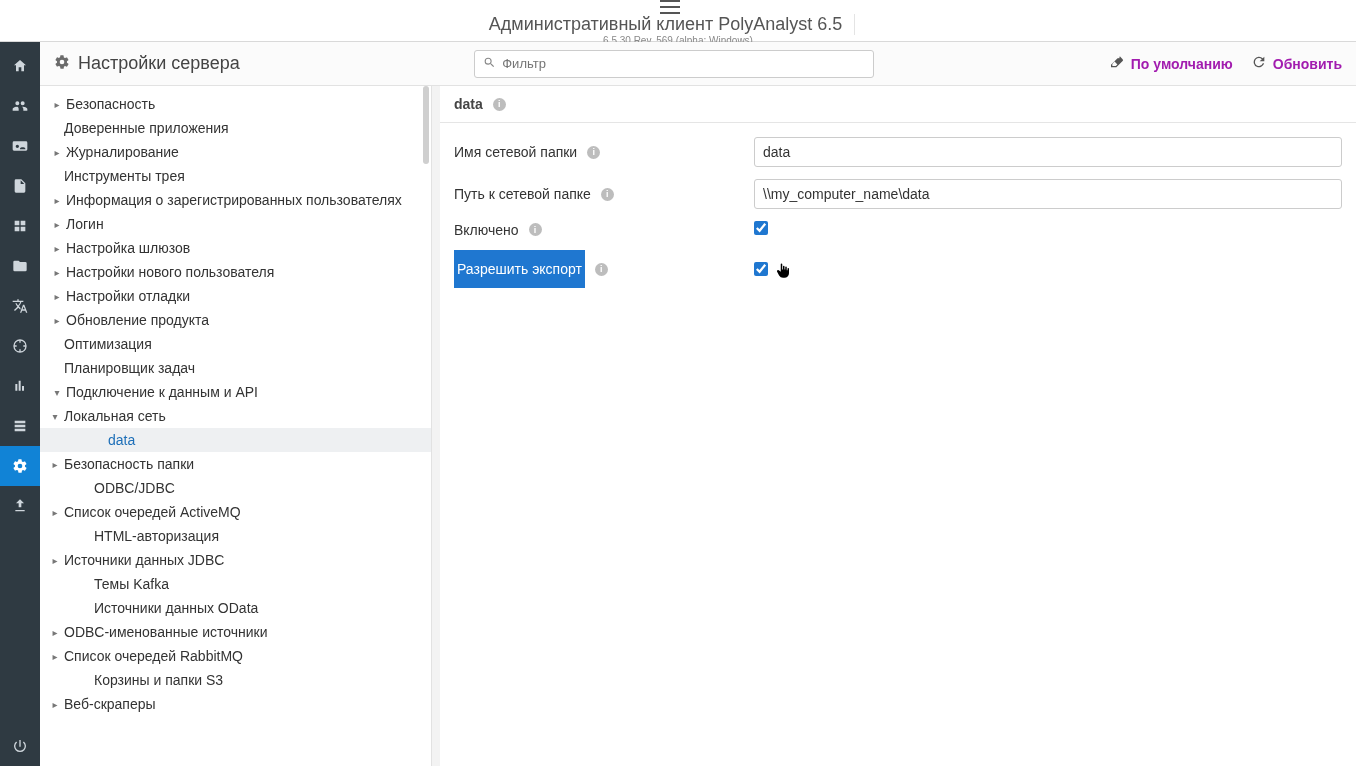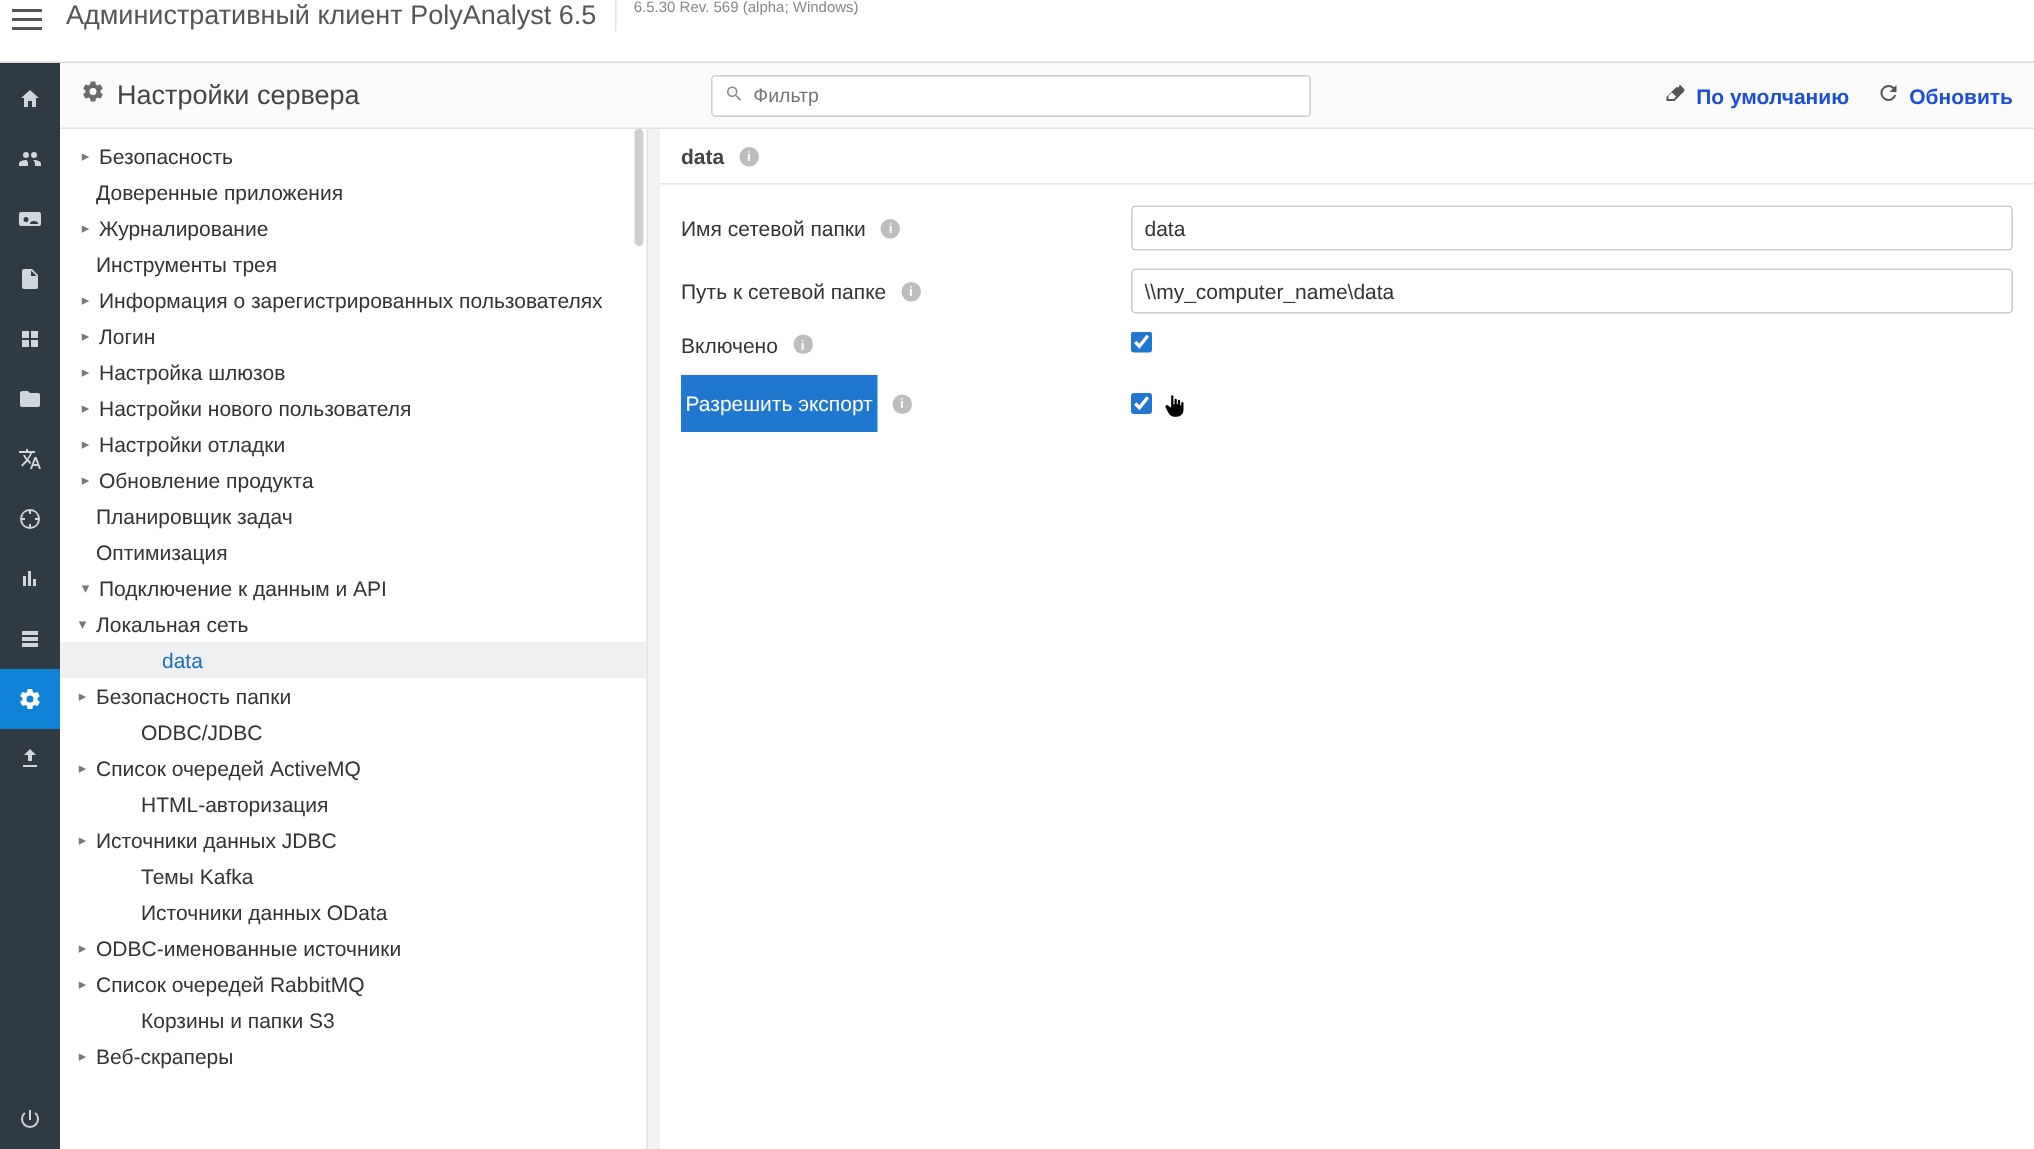--- a/index.html
+++ b/index.html
@@ -8,23 +8,24 @@
     font-size: 14px;
     color: #333;
     background: #fff;
     height: 100%;
     overflow: hidden;
   }
   .topbar {
     height: 42px;
     border-bottom: 1px solid #d9d9d9;
     display: flex;
-    align-items: flex-start;
+    align-items: center;
     padding: 0 8px;
     background: #fff;
+    flex-direction: column;
   }
   .hamburger {
     width: 26px; height: 26px;
     display: flex; flex-direction: column; justify-content: center; gap: 4px;
     cursor: pointer;
     margin-right: 10px;
   }
   .hamburger span {
     display: block; height: 2px; background: #555; width: 20px;
   }
@@ -109,21 +110,21 @@
     outline: none;
     width: 100%;
     font-size: 13px;
     color: #ef4444;
     background: transparent;
   }
   .searchbox .sicon { margin-right: 6px; font-size: 13px; color:#888; }
   .toolbar-right { display:flex; gap: 18px; align-items:center;}
   .tbtn {
     display:flex; align-items:center; gap:6px;
-    font-size: 14px; color:#1d4ed8; cursor:pointer;
+    font-size: 14px; color:#a21caf; cursor:pointer;
     font-weight: 600;
   }
   .tbtn .ticon { color:#555;}
   .panels {
     flex:1;
     display:flex;
     overflow:hidden;
   }
   .tree-panel {
     width: 392px;
@@ -381,25 +382,25 @@
             <li class="depth0">
               <span class="exp">▸</span>
               <span>Настройки отладки</span>
             </li>
             <li class="depth0">
               <span class="exp">▸</span>
               <span>Обновление продукта</span>
             </li>
             <li class="depth1">
               <span class="exp"></span>
+              <span>Оптимизация</span>
+            </li>
+            <li class="depth1">
+              <span class="exp"></span>
               <span>Планировщик задач</span>
-            </li>
-            <li class="depth1">
-              <span class="exp"></span>
-              <span>Оптимизация</span>
             </li>
             <li class="depth0">
               <span class="exp">▾</span>
               <span>Подключение к данным и API</span>
             </li>
             <li class="depth1">
               <span class="exp">▾</span>
               <span>Локальная сеть</span>
             </li>
             <li class="depth3 selected">

